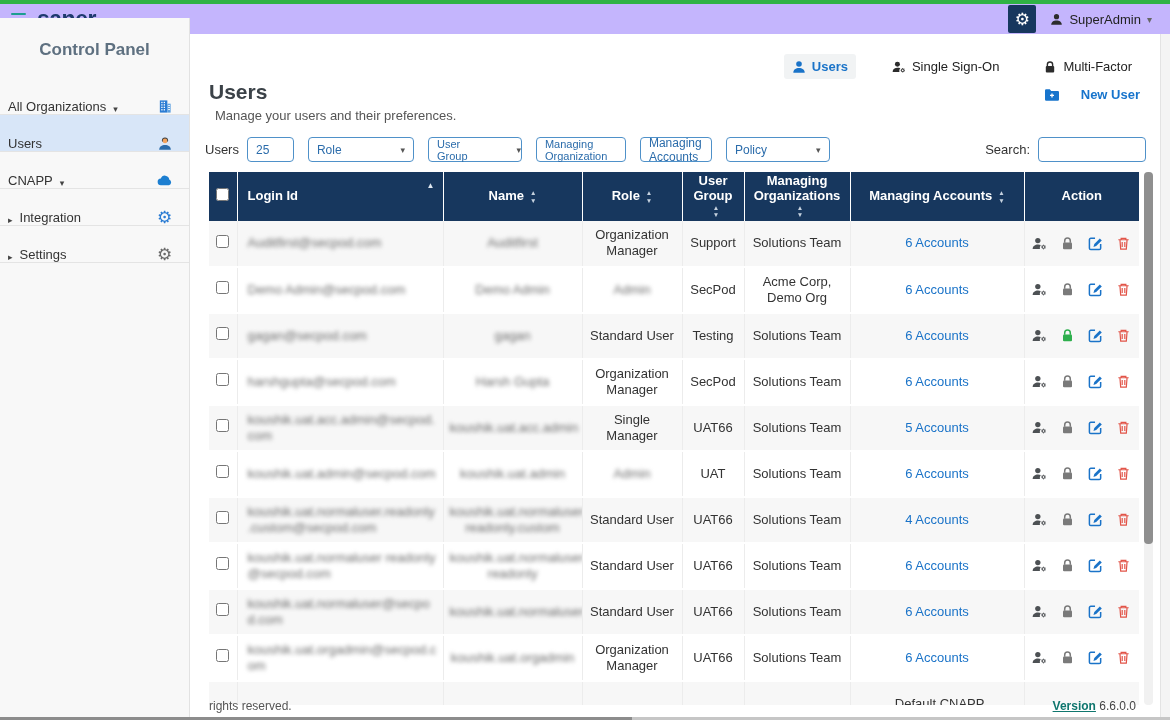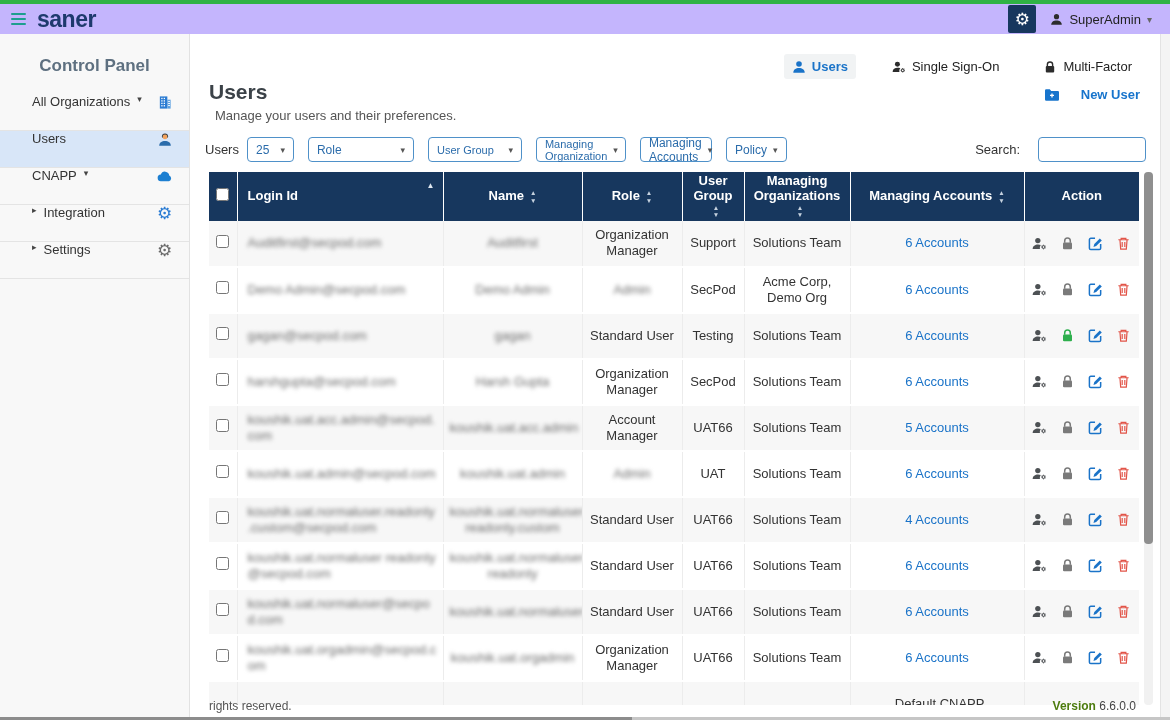--- a/index.html
+++ b/index.html
@@ -13,23 +13,23 @@
   .hamburger span { display:block; height:2.4px; background:#1d9e8f; border-radius:1px; }
   .logo { margin-left:11px; font-size:23px; font-weight:800; color:#1e3a6d; letter-spacing:-0.5px; line-height:1; }
   .appbar-right { margin-left:auto; display:flex; align-items:center; height:100%; }
   .gear-box { width:28px; height:28px; background:#17375e; color:#fff; display:flex; align-items:center; justify-content:center; font-size:17px; cursor:pointer; border-radius:2px; }
   .user-menu { display:flex; align-items:center; gap:6px; padding:0 18px 0 14px; cursor:pointer; }
   .user-menu .ic { width:13px; height:13px; color:#2c2c2c; }
   .user-name { font-size:13px; color:#222; }
   .chev { font-size:10px; color:#666; }
 
   
-  .sidebar { position:absolute; top:34px; left:0; width:190px; bottom:3px; background:#f8f8f8; border-right:1px solid #e2e2e2; }
+  .sidebar { position:absolute; top:18px; left:0; width:190px; bottom:3px; background:#f8f8f8; border-right:1px solid #e2e2e2; }
   .sidebar-title { text-align:center; padding:22px 0 18px; font-size:17px; font-weight:bold; color:#5e7080; }
-  .side-item { height:37px; display:flex; align-items:flex-start; padding:0 16px 0 32px; border-bottom:1px solid #e4e4e4; font-size:13px; color:#333; cursor:pointer; background:transparent; }
+  .side-item { height:37px; display:flex; align-items:flex-end; padding:0 16px 0 8px; border-bottom:1px solid #e4e4e4; font-size:13px; color:#333; cursor:pointer; background:transparent; }
   .side-item:first-of-type { border-top:1px solid #e4e4e4; }
   .side-item.selected { background:#d8e6f8; }
   .side-item .exp-down { font-size:9px; color:#444; margin-left:7px; }
   .side-item .exp-right { font-size:9px; color:#444; margin-right:7px; }
   .side-item .s-icon { margin-left:auto; width:17px; height:16px; display:flex; align-items:center; justify-content:center; }
   .side-item .s-icon .ic { width:16px; height:15px; }
   .gear-glyph { font-size:17px; line-height:1; }
   .gear-blue { color:#2b7cd3; }
   .gear-gray { color:#6b6b6b; }
 
@@ -42,30 +42,30 @@
   .tab.active { color:#1a73c8; background:#f1f3f4; font-weight:bold; }
   .tab.active .ic { color:#1a73c8; }
 
   .page-title { position:absolute; left:18px; top:46px; font-size:21px; font-weight:bold; color:#3b4248; }
   .page-subtitle { position:absolute; left:24px; top:74px; font-size:13px; color:#555; }
   .new-user { position:absolute; top:53px; right:30px; display:flex; align-items:center; gap:21px; color:#1774cc; font-size:13px; font-weight:bold; cursor:pointer; }
   .new-user .ic { width:16px; height:14px; color:#1774cc; }
 
   .filters { position:absolute; left:14px; top:103px; right:24px; display:flex; align-items:center; }
   .show-label { font-size:13px; color:#333; margin-right:8px; }
-  .fbox { border:1px solid #4f91c9; border-radius:4px; height:25px; display:flex; align-items:center; justify-content:space-between; padding:0 8px; font-size:12px; color:#2b6cab; cursor:pointer; background:#fff; }
+  .fbox { border:1px solid #4f91c9; border-radius:4px; height:25px; display:flex; align-items:center; justify-content:space-between; padding:0 8px; font-size:12px; color:#2b6cab; cursor:pointer; background:#fff;gap:43px; }
   .fbox .caret { font-size:9px; color:#555; margin-left:6px; }
   .page-size { width:47px; }
   .filter-dd { margin-left:14px; }
   .filter-dd:nth-of-type(1) { width:106px; }
   .filter-dd:nth-of-type(2) { width:106px; }
   .filter-dd:nth-of-type(3) { width:94px; font-size:11px; }
   .filter-dd:nth-of-type(4) { width:90px; font-size:11px; }
   .filter-dd:nth-of-type(5) { width:72px; }
-  .search-wrap { margin-left:auto; display:flex; align-items:center; gap:18px; }
+  .search-wrap { margin-left:auto; display:flex; align-items:center; gap:8px; }
   .search-label { font-size:13px; color:#333; }
   .search-input { width:108px; height:25px; border:1px solid #4f91c9; border-radius:4px; padding:0 6px; font-size:13px; font-family:"Liberation Sans", sans-serif; }
 
   
   .table-wrap { position:absolute; left:18px; top:138px; width:930px; height:533px; overflow:hidden; }
   table { width:930px; border-collapse:collapse; table-layout:fixed; }
   thead th { background:#17375e; color:#fff; font-size:13px; font-weight:bold; height:38px; vertical-align:middle; border-right:1px solid rgba(255,255,255,.22); padding:2px 6px; position:relative; cursor:pointer; line-height:1.15; }
   thead th:last-child { border-right:none; }
   th.th-login { text-align:left; padding-left:10px; }
   .sort-asc { position:absolute; right:8px; top:9px; font-size:8px; color:#dfe7f0; }
@@ -88,21 +88,21 @@
   .ic-edit { color:#1a73c8; }
   .ic-trash { color:#e25549; }
   input[type="checkbox"] { width:13px; height:13px; cursor:pointer; }
 
   
   .tbl-scroll { position:absolute; left:1144px; top:172px; width:9px; height:533px; background:#f1f1f1; border-radius:4px; }
   .tbl-scroll-thumb { position:absolute; top:0; left:0; width:9px; height:372px; background:#8f8f8f; border-radius:4px; cursor:pointer; }
   .page-scroll { position:absolute; top:34px; right:0; width:10px; bottom:3px; background:#f4f4f4; border-left:1px solid #e3e3e3; }
   .footer-left { position:absolute; left:18px; bottom:4px; font-size:12px; color:#555; }
   .footer-right { position:absolute; right:34px; bottom:4px; font-size:12px; color:#444; }
-  .footer-right b { color:#4d7c0f; }
+  .footer-right b { color:#0f766e;text-decoration:underline; }
   .bottom-bar { position:absolute; bottom:0; left:0; right:0; height:3px; background:linear-gradient(to right, #8c8c8c 54%, #c6c6c6 54%); }
 </style>
 </head>
 <body>
 
 <svg width="0" height="0" style="position:absolute">
   <defs>
     <symbol id="i-person" viewBox="0 0 16 16">
       <circle cx="8" cy="4.5" r="3.2" fill="currentColor"></circle>
       <path d="M1.5 14.5c0-3.6 2.9-5.4 6.5-5.4s6.5 1.8 6.5 5.4z" fill="currentColor"></path>
@@ -456,21 +456,21 @@
                     <use href="#i-trash"></use>
                   </svg>
                 </span>
       </div>
     </td>
   </tr>
           <tr>
     <td><input type="checkbox" style=""></td>
     <td class="c-login"><span class="login-text redacted">koushik.uat.acc.admin@secpod.com</span></td>
     <td class="c-name"><span class="name-text redacted">koushik.uat.acc.admin</span></td>
-    <td class="c-role"><span class="role-text">Account Manager</span></td>
+    <td class="c-role"><span class="role-text">Single Manager</span></td>
     <td class="c-group">UAT66</td>
     <td class="c-orgs">Solutions Team</td>
     <td class="c-accounts"><a class="acc-link">5 Accounts</a></td>
     <td class="c-action">
       <div class="action-cell-inner">
         <span class="act">
                   <svg class="ic ic-usergear" viewBox="0 0 18 16">
                     <use href="#i-person-gear"></use>
                   </svg>
                 </span>

